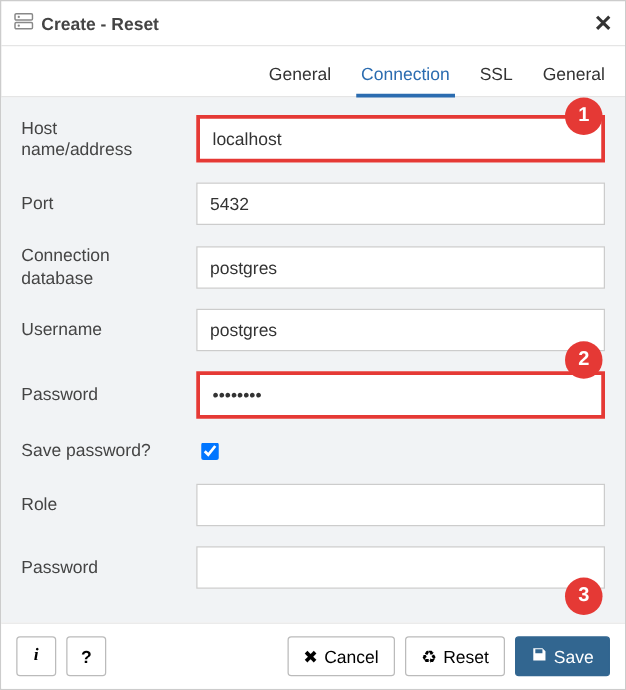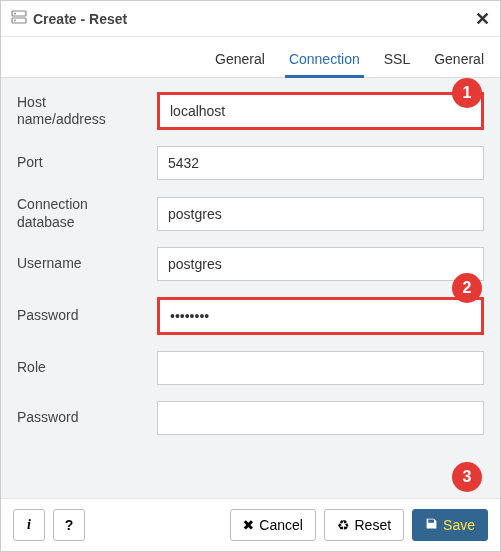--- a/index.html
+++ b/index.html
@@ -48,21 +48,21 @@
     display: flex; align-items: center; justify-content: space-between; background: #fff;
   }
   .footer-left { display: flex; gap: 8px; }
   .footer-right { display: flex; gap: 8px; }
   .btn {
     display: inline-flex; align-items: center; gap: 5px;
     height: 32px; padding: 0 12px; border: 1px solid #bbb;
     background: #fff; cursor: pointer; font-size: 14px; border-radius: 3px;
   }
   .btn-icon { width: 32px; padding: 0; justify-content: center; font-weight: 700; }
-  .btn-primary { background: #326690; border-color: #326690; color: #fde047; }
+  .btn-primary { background: #326690; border-color: #326690; color: #ffffff; }
   .icon-svg { display: inline-block; vertical-align: middle; }
 </style>
 </head>
 <body>
 
 <div class="dialog">
 
   <div class="titlebar">
     <div class="titlebar-left">
       <span class="icon-svg">
@@ -115,20 +115,26 @@
       </div>
     </div>
 
     <div class="row">
       <div class="label">Password</div>
       <div class="control">
         <input class="txt hl" value="••••••••" style="">
       </div>
     </div>
 
+    <div class="row">
+      <div class="label">Save password?</div>
+      <div class="control">
+        <input type="checkbox" class="chk" checked="" style="">
+      </div>
+    </div>
 
     <div class="row">
       <div class="label">Role</div>
       <div class="control">
         <input class="txt" value="" style="">
       </div>
     </div>
 
     <div class="row">
       <div class="label">Password</div>

